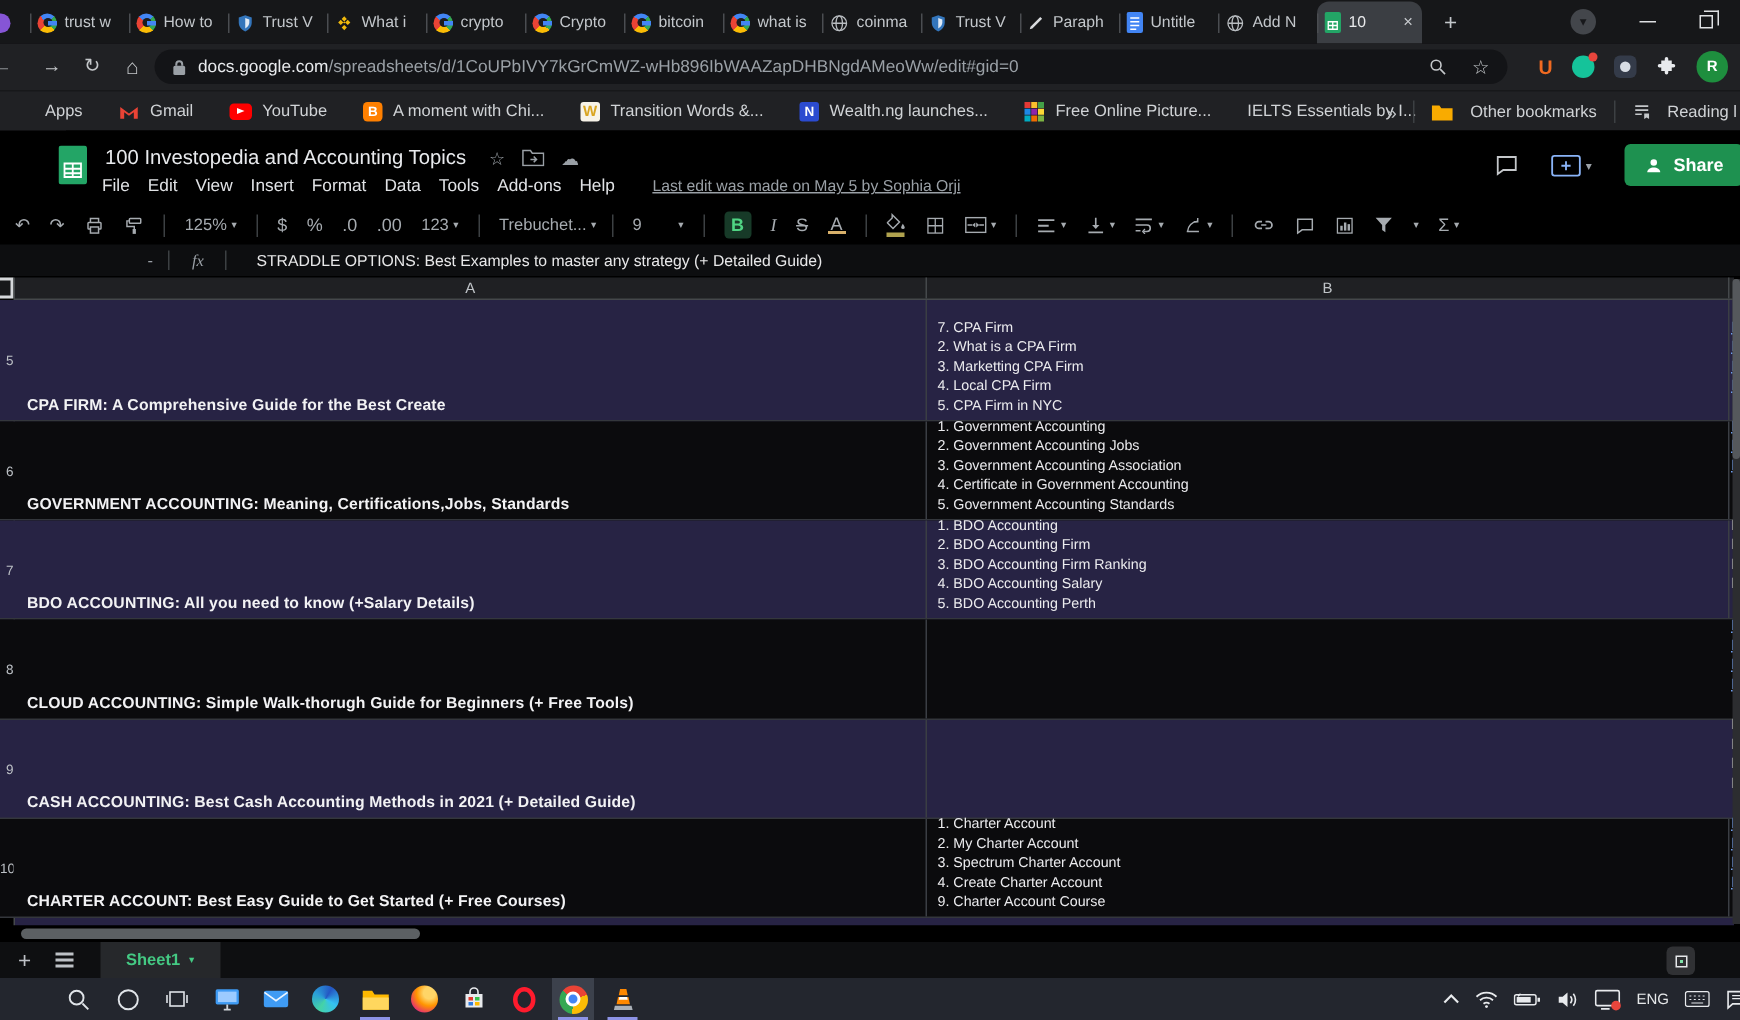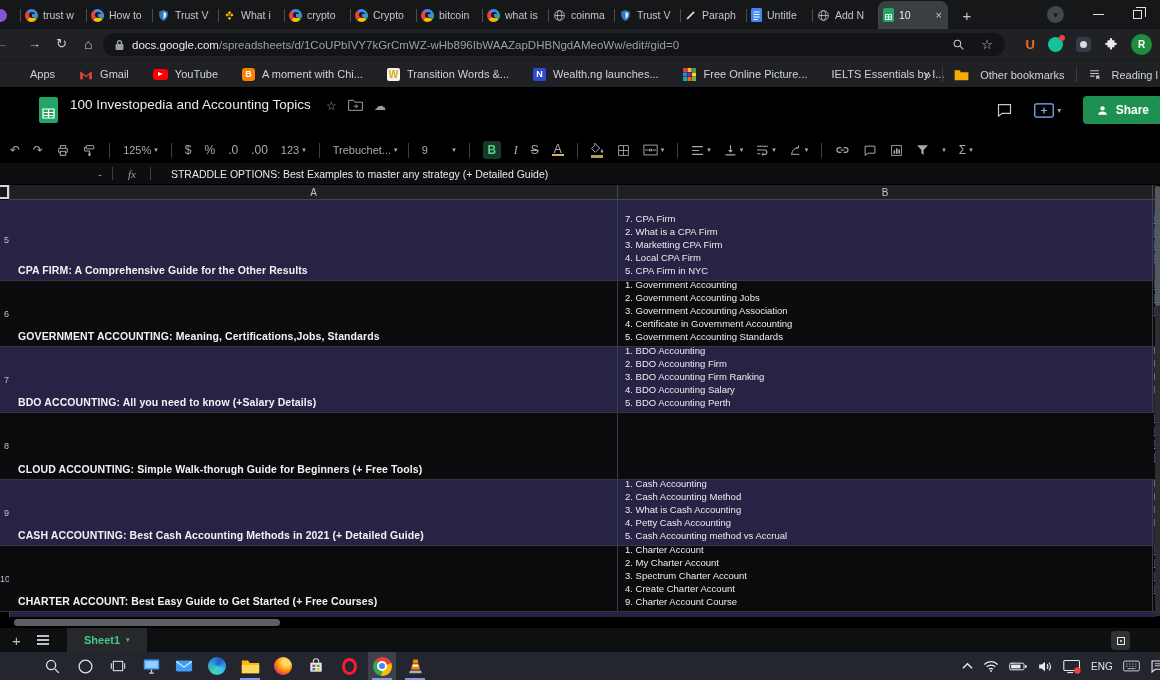--- a/index.html
+++ b/index.html
@@ -400,20 +400,34 @@
       </span>
     <span class="gs-title">100 Investopedia and Accounting Topics</span>
     <span class="gs-title-ic" style="left:282px;">☆</span>
     <span class="gs-title-ic ic" style="left:304px;">
         <svg width="15" height="12" viewBox="0 0 24 19" fill="none" stroke="#9aa0a6" stroke-width="1.6">
           <path d="M1 2h8l2 3h12v13H1z"></path>
           <path d="M9 11.5h6M12.5 8.5l3 3-3 3"></path>
         </svg>
       </span>
     <span class="gs-title-ic" style="left:330px;">☁</span>
+    <div class="gs-menu">
+      <span id="menu-items" style="display:flex;gap:12px;">
+          <span class="gs-menu-item">File</span>
+          <span class="gs-menu-item">Edit</span>
+          <span class="gs-menu-item">View</span>
+          <span class="gs-menu-item">Insert</span>
+          <span class="gs-menu-item">Format</span>
+          <span class="gs-menu-item">Data</span>
+          <span class="gs-menu-item">Tools</span>
+          <span class="gs-menu-item">Add-ons</span>
+          <span class="gs-menu-item">Help</span>
+        </span>
+      <span class="gs-lastedit">Last edit was made on May 5 by Sophia Orji</span>
+    </div>
     <div class="gs-right">
       <span class="ic">
           <svg width="17" height="16" viewBox="0 0 24 24" fill="none" stroke="#c4c7ca" stroke-width="1.8">
             <path d="M3 4h18v13H8.5L3 21z"></path>
           </svg>
         </span>
       <span class="present-pill">
         <span class="ic">
             <svg width="20" height="15" viewBox="0 0 26 19" fill="none" stroke="#8ab4f8" stroke-width="1.6">
               <rect x="1" y="1" width="24" height="17" rx="2"></rect>
@@ -595,21 +609,21 @@
     <div class="colheads">
       <div class="colhead" style="width:608px;">A</div>
       <div class="colhead" style="width:535px;">B</div>
       <div class="colhead" style="flex:1;border-right:none;"></div>
     </div>
     <div class="leftline"></div>
     <div id="rows">
         <div class="row purple" style="top: 0px; height: 81px;">
           <span class="rownum">5</span>
           <div class="cellA">
-            <span class="a-text">CPA FIRM: A Comprehensive Guide for the Other Results</span>
+            <span class="a-text">CPA FIRM: A Comprehensive Guide for the Best Create</span>
           </div>
           <div class="cellB">
             <div class="b-lines">
               <div class="b-line">7. CPA Firm</div>
               <div class="b-line">2. What is a CPA Firm</div>
               <div class="b-line">3. Marketting CPA Firm</div>
               <div class="b-line">4. Local CPA Firm</div>
               <div class="b-line">5. CPA Firm in NYC</div>
             </div>
           </div>
@@ -671,29 +685,20 @@
             <div class="link-frag blue">h</div>
             <div class="link-frag blue">h</div>
             <div class="link-frag blue">h</div>
           </div>
         </div>
         <div class="row purple" style="top: 280px; height: 66px;">
           <span class="rownum">9</span>
           <div class="cellA">
             <span class="a-text">CASH ACCOUNTING: Best Cash Accounting Methods in 2021 (+ Detailed Guide)</span>
           </div>
-          <div class="cellB">
-            <div class="b-lines">
-              <div class="b-line">1. Cash Accounting</div>
-              <div class="b-line">2. Cash Accounting Method</div>
-              <div class="b-line">3. What is Cash Accounting</div>
-              <div class="b-line">4. Petty Cash Accounting</div>
-              <div class="b-line">5. Cash Accounting method vs Accrual</div>
-            </div>
-          </div>
           <div class="links">
             <div class="link-frag plain">h</div>
             <div class="link-frag plain">h</div>
             <div class="link-frag plain">h</div>
             <div class="link-frag plain">h</div>
           </div>
         </div>
         <div class="row black" style="top: 346px; height: 66px;">
           <span class="rownum">10</span>
           <div class="cellA">

